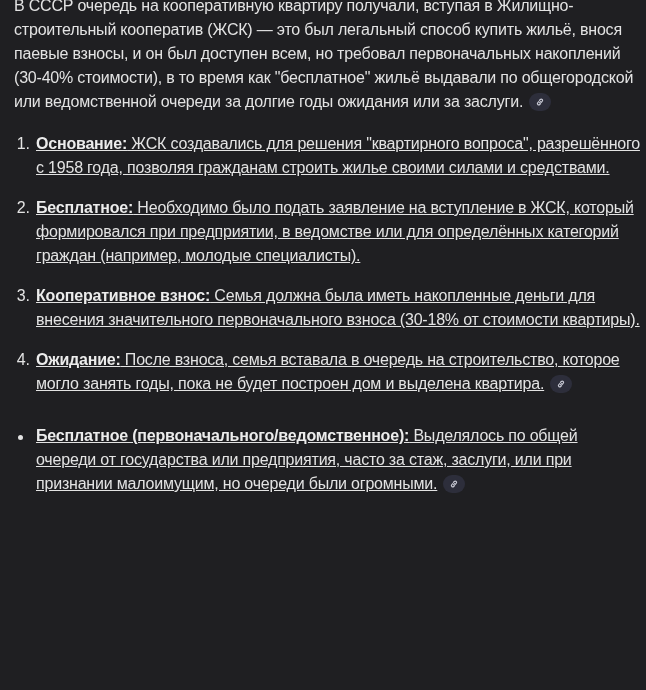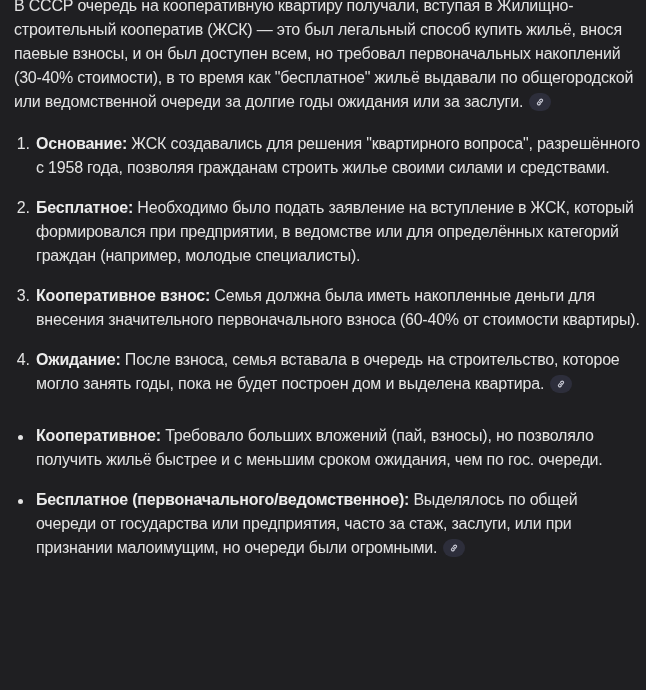--- a/index.html
+++ b/index.html
@@ -33,20 +33,21 @@
       font-weight: bold;
       margin-bottom: 16px;
     }
     ol, ul {
       margin: 0;
       padding-left: 20px;
     }
     ol li, ul li {
       margin-bottom: 16px;
       padding-left: 2px;
+      text-decoration: underline;
     }
     ol li:last-child {
       margin-bottom: 28px;
     }
     ul {
       list-style: none;
       padding-left: 20px;
     }
     ul li {
       position: relative;
@@ -94,33 +95,32 @@
           <path d="M7 9.5 L9.5 7"></path>
           <path d="M6 7.5 L4.5 9 a2.1 2.1 0 0 0 3 3 L9 10.5"></path>
           <path d="M10 8.5 L11.5 7 a2.1 2.1 0 0 0 -3 -3 L7 5.5"></path>
         </svg>
       </span></p>
 
 
   <ol>
     <li><b>Основание:</b><span> ЖСК создавались для решения "квартирного вопроса", разрешённого с 1958 года, позволяя гражданам строить жилье своими силами и средствами.</span></li>
     <li><b>Бесплатное:</b><span> Необходимо было подать заявление на вступление в ЖСК, который формировался при предприятии, в ведомстве или для определённых категорий граждан (например, молодые специалисты).</span></li>
-    <li><b>Кооперативное взнос:</b><span> Семья должна была иметь накопленные деньги для внесения значительного первоначального взноса (60-40% от стоимости квартиры).</span></li>
+    <li><b>Кооперативное взнос:</b><span> Семья должна была иметь накопленные деньги для внесения значительного первоначального взноса (30-18% от стоимости квартиры).</span></li>
     <li><b>Ожидание:</b><span> После взноса, семья вставала в очередь на строительство, которое могло занять годы, пока не будет построен дом и выделена квартира.</span><span class="link-chip">
           <svg viewBox="0 0 16 16" fill="none" stroke="#c8c9d4" stroke-width="1.8" stroke-linecap="round">
             <path d="M7 9.5 L9.5 7"></path>
             <path d="M6 7.5 L4.5 9 a2.1 2.1 0 0 0 3 3 L9 10.5"></path>
             <path d="M10 8.5 L11.5 7 a2.1 2.1 0 0 0 -3 -3 L7 5.5"></path>
           </svg>
         </span></li>
   </ol>
 
 
   <ul>
-    <li><b>Кооперативное:</b><span> Требовало больших вложений (пай, взносы), но позволяло получить жильё быстрее и с меньшим сроком ожидания, чем по гос. очереди.</span></li>
     <li><b>Бесплатное (первоначального/ведомственное):</b><span> Выделялось по общей очереди от государства или предприятия, часто за стаж, заслуги, или при признании малоимущим, но очереди были огромными.</span><span class="link-chip">
           <svg viewBox="0 0 16 16" fill="none" stroke="#c8c9d4" stroke-width="1.8" stroke-linecap="round">
             <path d="M7 9.5 L9.5 7"></path>
             <path d="M6 7.5 L4.5 9 a2.1 2.1 0 0 0 3 3 L9 10.5"></path>
             <path d="M10 8.5 L11.5 7 a2.1 2.1 0 0 0 -3 -3 L7 5.5"></path>
           </svg>
         </span></li>
   </ul>
 
 </div>

